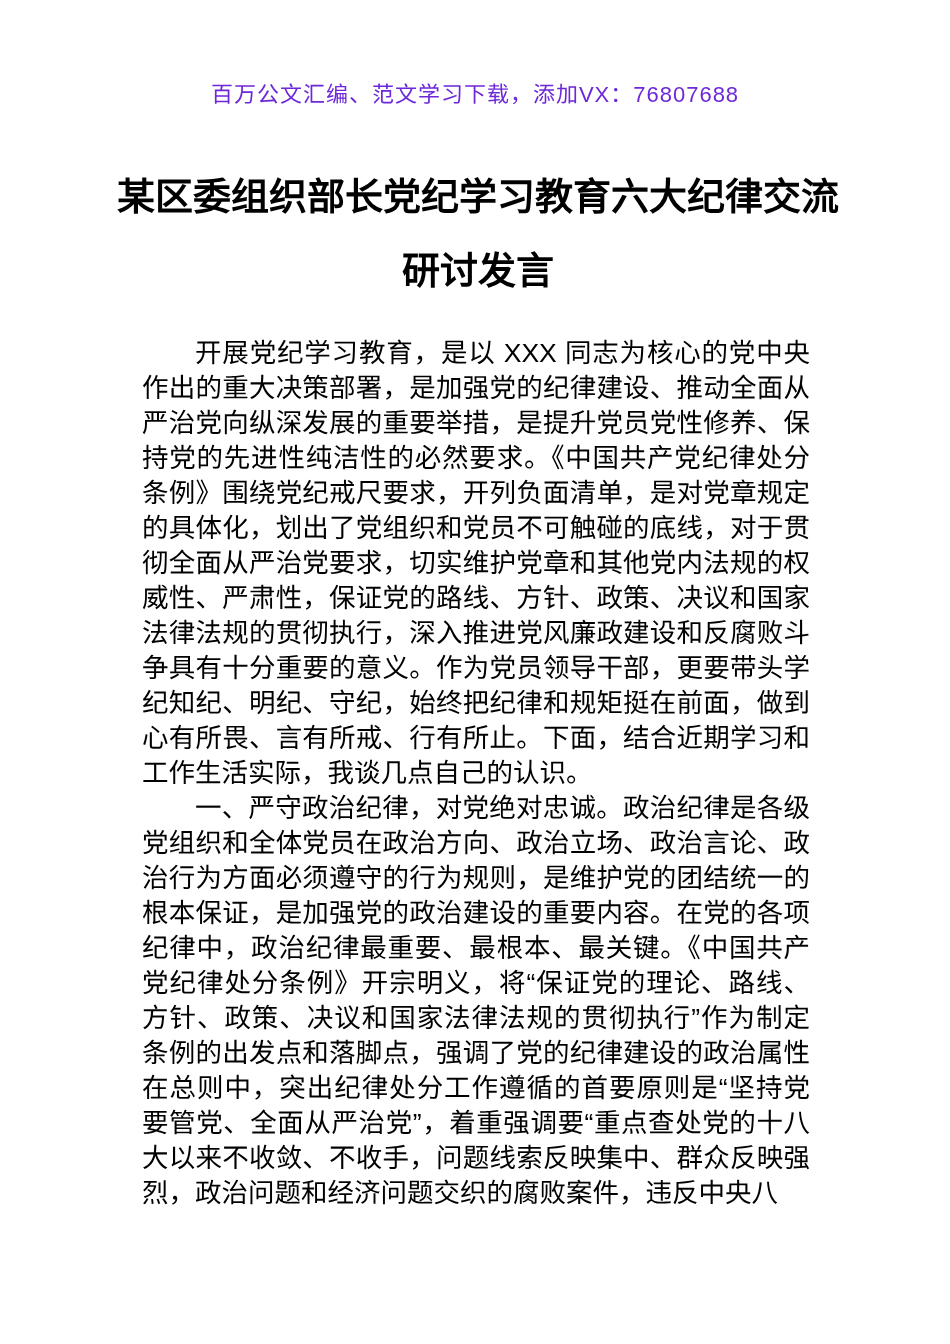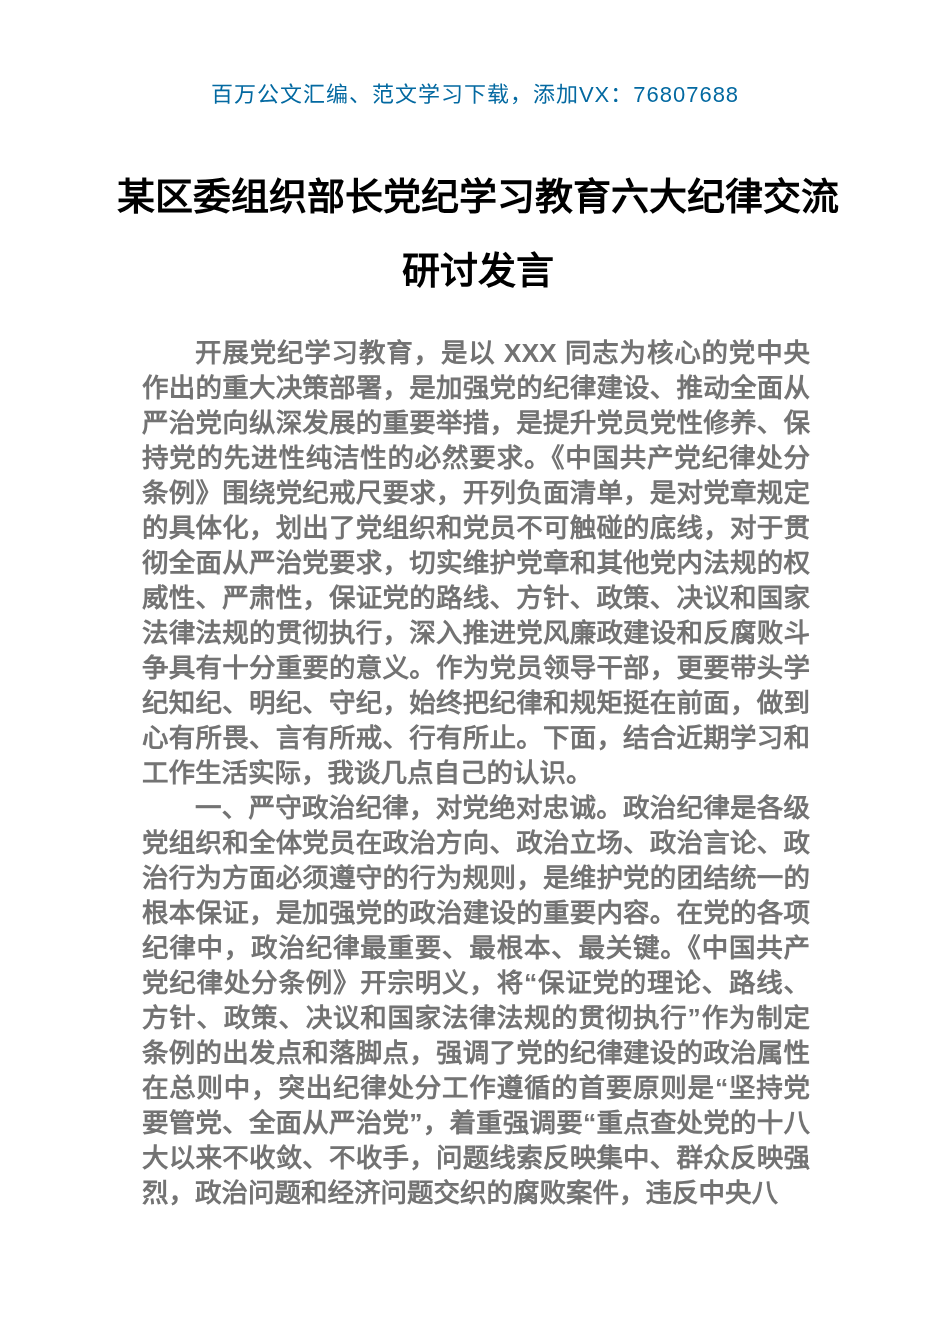--- a/index.html
+++ b/index.html
@@ -17,21 +17,21 @@
     color: #000000;
   }
   .notice {
     position: absolute;
     top: 82px;
     left: 0;
     width: 100%;
     text-align: center;
     font-size: 22px;
     line-height: 26px;
-    color: #0369a1;
+    color: #6d28d9;
     letter-spacing: 1px;
     white-space: nowrap;
   }
   .doc-title {
     position: absolute;
     top: 160px;
     left: 115px;
     right: 109px;
     margin: 0;
     text-align: center;
@@ -42,22 +42,21 @@
   }
   .content {
     position: absolute;
     top: 336px;
     left: 142px;
     width: 668px;
     font-size: 26.5px;
     line-height: 35px;
     text-align: justify;
     text-justify: inter-ideograph;
-    color: #737373;
-    font-weight: bold;
+    color: #000000;
   }
   .content p {
     margin: 0;
     padding: 0;
     text-indent: 2em;
     word-break: break-all;
   }
 </style>
 </head>
 <body>

